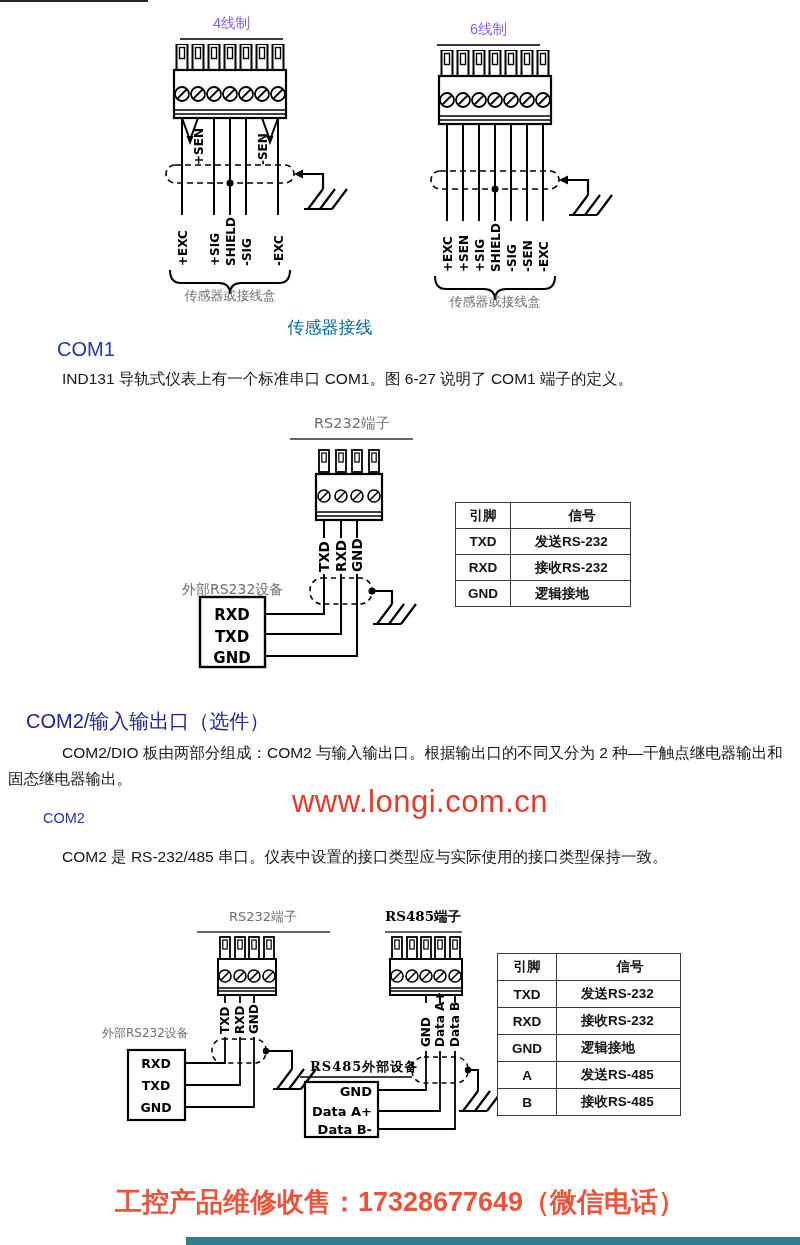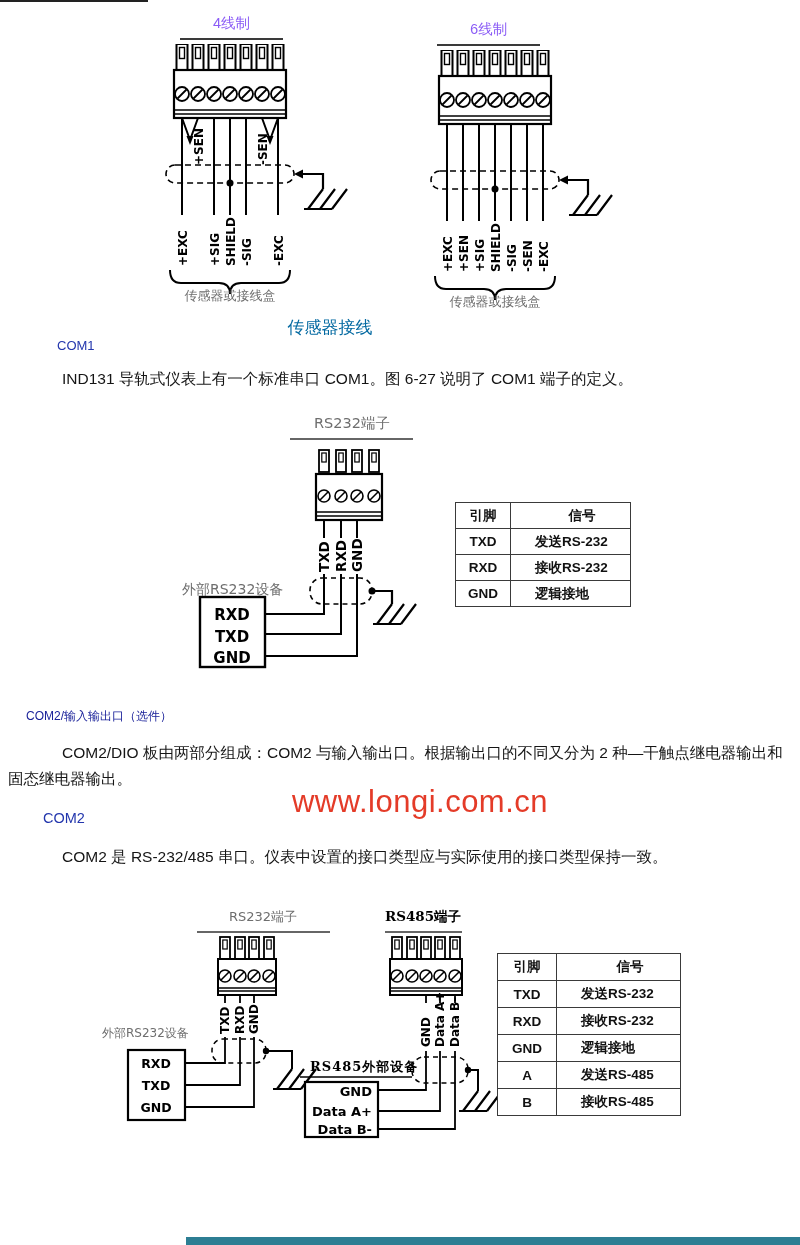--- a/index.html
+++ b/index.html
@@ -2,21 +2,21 @@
 <html><head>
 <meta charset="utf-8">
 <style>
   html,body{margin:0;padding:0;background:#fff;}
   #page{position:relative;width:800px;height:1245px;background:#ffffff;overflow:hidden;
         font-family:"Liberation Sans",sans-serif;color:#151515;}
   .abs{position:absolute;}
   .diag-title{border-bottom:2px solid #3a3a3a;text-align:center;font-size:14.5px;color:#8b5cf6;padding-bottom:5px;}
   .caption{text-align:center;font-size:17px;color:#0369a1;}
   .h-blue{color:#2336ad;font-weight:500;}
-  .h-navy{color:#1b229a;font-weight:500;font-size:12px;}
+  .h-navy{color:#1b229a;font-weight:500;font-size:20px;}
   .body-p{font-size:15.5px;line-height:25.5px;color:#151515;text-indent:54px;}
   .watermark{font-size:31px;font-weight:500;letter-spacing:.5px;}
   .footer-t{font-size:27px;font-weight:700;text-align:center;}
   table.pins{border-collapse:collapse;background:#fff;}
   table.pins td,table.pins th{border:1px solid #3a3a3a;font-weight:bold;color:#111;
         font-family:Liberation Sans, sans-serif;}
   #t1 th,#t1 td{height:23px;font-size:13.5px;}
   #t2 th,#t2 td{height:24px;font-size:13.5px;}
   .c-pin{width:52px;text-align:center;}
   .c-sig{width:94px;text-align:left;padding-left:24px;}
@@ -102,21 +102,21 @@
     </g>
     <text class="wlab" font-size="12" transform="translate(60.5 222) rotate(-90)">+EXC</text>
     <text class="wlab" font-size="12" transform="translate(92.5 222) rotate(-90)">+SIG</text>
     <text class="wlab" font-size="12" transform="translate(108.5 222) rotate(-90)">SHIELD</text>
     <text class="wlab" font-size="12" transform="translate(124.5 222) rotate(-90)">-SIG</text>
     <text class="wlab" font-size="12" transform="translate(156.5 222) rotate(-90)">-EXC</text>
     <use href="#brace" x="44" y="226"></use>
     <text class="glab" font-size="13" x="104" y="256" text-anchor="middle">传感器或接线盒</text>
   </svg>
 
-  <div class="abs diag-title" style="left:437px;top:20px;width:103px;font-family:Liberation Mono, monospace;">6线制</div>
+  <div class="abs diag-title" style="left:437px;top:20px;width:103px;">6线制</div>
   <svg class="abs" style="left:391px;top:50px;" width="230" height="260" viewBox="0 0 230 260">
     <g>
       <use href="#pin" x="56" y="0"></use>
         <use href="#pin" x="72" y="0"></use>
         <use href="#pin" x="88" y="0"></use>
         <use href="#pin" x="104" y="0"></use>
         <use href="#pin" x="120" y="0"></use>
         <use href="#pin" x="136" y="0"></use>
         <use href="#pin" x="152" y="0"></use>
       <rect x="48" y="26" width="112" height="48" fill="#fff" stroke="#000" stroke-width="2.2"></rect>
@@ -152,21 +152,21 @@
     <text class="wlab" font-size="12" transform="translate(108.5 222) rotate(-90)">SHIELD</text>
     <text class="wlab" font-size="12" transform="translate(124.5 222) rotate(-90)">-SIG</text>
     <text class="wlab" font-size="12" transform="translate(140.5 222) rotate(-90)">-SEN</text>
     <text class="wlab" font-size="12" transform="translate(156.5 222) rotate(-90)">-EXC</text>
     <use href="#brace" x="44" y="226"></use>
     <text class="glab" font-size="13" x="104" y="256" text-anchor="middle">传感器或接线盒</text>
   </svg>
 
   <div class="abs caption" style="left:0;top:316px;width:660px;">传感器接线</div>
 
-  <div class="abs h-blue" style="left:57px;top:338px;font-size:13px;">COM1</div>
+  <div class="abs h-blue" style="left:57px;top:338px;font-size:20px;">COM1</div>
   <div class="abs body-p" style="left:8px;top:366px;width:784px;">IND131 导轨式仪表上有一个标准串口 COM1。图 6-27 说明了 COM1 端子的定义。</div>
 
   <svg class="abs" style="left:180px;top:412px;" width="300" height="262" viewBox="0 0 300 262">
     <text class="glab" font-size="14.5" x="172" y="16" text-anchor="middle">RS232端子</text>
     <line x1="110" y1="27" x2="233" y2="27" stroke="#333" stroke-width="1.6"></line>
     <g>
       <use href="#pinS" x="144" y="38"></use>
         <use href="#pinS" x="161" y="38"></use>
         <use href="#pinS" x="177" y="38"></use>
         <use href="#pinS" x="194" y="38"></use>
@@ -329,14 +329,15 @@
       <td class="c-sig">发送RS-485</td>
     </tr>
     <tr>
       <td class="c-pin">B</td>
       <td class="c-sig">接收RS-485</td>
     </tr>
   </tbody>
     </table>
 
 
+  <div class="abs footer-t" style="left:0;top:1184px;width:800px;color:#e9543b;">工控产品维修收售：17328677649（微信电话）</div>
 
 </div>
 
 </body></html>

